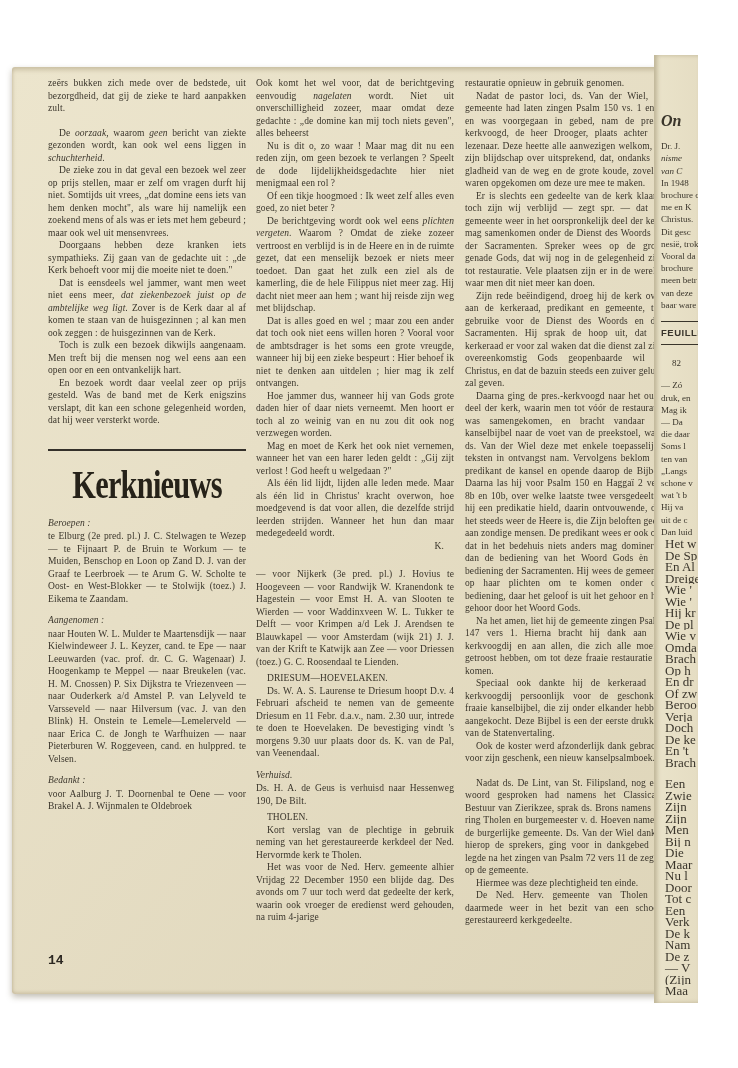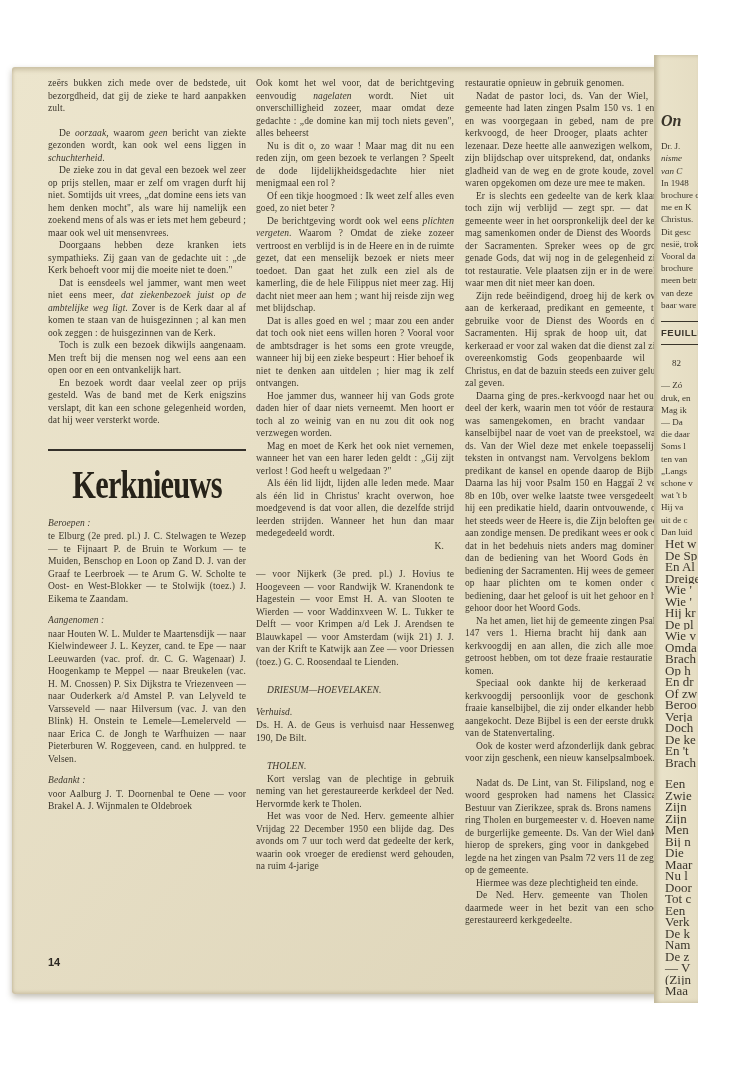--- a/index.html
+++ b/index.html
@@ -16,33 +16,33 @@
   .col{
     position:absolute;top:10px;width:198px;height:906px;overflow:hidden;
     font-size:9.5px;line-height:12.5px;text-align:justify;
     letter-spacing:.1px;
   }
   .col1{left:36px;} .col2{left:244px;} .col3{left:453px;}
   .para{margin:0;text-indent:1.15em;}
   .first{text-indent:0;}
   .spaced{margin-top:12px;}
   .label{font-style:italic;text-indent:0;text-align:left;margin-top:9px;margin-bottom:1px;}
-  .caps{margin-top:16px;font-style:italic;}
+  .caps{margin-top:4px;}
   .sig{text-align:right;text-indent:0;padding-right:10px;}
   .rule{height:2px;background:#34302a;margin-top:22px;}
   .masthead{
     margin:12px 0 4px;text-align:center;font-weight:700;font-size:40px;
     color:#262219;transform:scaleX(.76);transform-origin:50% 50%;
     letter-spacing:-1px;line-height:44px;
   }
   .news{margin-top:10px;}
   .col2news{margin-top:16px;}
   .page-num{
-    position:absolute;left:36px;bottom:26px;font-family:Liberation Sans, sans-serif;
-    font-weight:700;font-size:11px;color:#2c2822;
+    position:absolute;left:36px;bottom:26px;font-family:Liberation Mono, monospace;
+    font-weight:700;font-size:13px;color:#2c2822;
   }
   .fold{
     position:absolute;left:662px;top:58px;width:12px;height:941px;
     background:linear-gradient(90deg,#cfc29a 0%,#8d7d55 45%,#a9996e 75%,#c4b58b 100%);
   }
   .next{
     position:absolute;left:654px;top:55px;width:44px;height:948px;
     background:linear-gradient(90deg,#eae3ca,#e5ddc3);
     overflow:hidden;padding:60px 0 0 7px;box-sizing:border-box;
     font-size:9px;line-height:12.2px;color:#3a352b;
@@ -99,20 +99,21 @@
         <p class="para ind">Dat is alles goed en wel ; maar zou een ander dat toch ook niet eens willen horen ? Vooral voor de ambtsdrager is het soms een grote vreugde, wanneer hij bij een zieke bespeurt : Hier behoef ik niet te denken aan uitdelen ; hier mag ik zelf ontvangen.</p>
         <p class="para ind">Hoe jammer dus, wanneer hij van Gods grote daden hier of daar niets verneemt. Men hoort er toch al zo weinig van en nu zou dit ook nog verzwegen worden.</p>
         <p class="para ind">Mag en moet de Kerk het ook niet vernemen, wanneer het van een harer leden geldt : „Gij zijt verlost ! God heeft u welgedaan ?"</p>
         <p class="para ind">Als één lid lijdt, lijden alle leden mede. Maar als één lid in Christus' kracht overwon, hoe moedgevend is dat voor allen, die dezelfde strijd leerden strijden. Wanneer het hun dan maar medegedeeld wordt.</p>
         <p class="para sig">K.</p>
       </div>
     <div class="news col2news">
 
     <p class="para first">— voor Nijkerk (3e pred. pl.) J. Hovius te Hoogeveen — voor Randwijk W. Kranendonk te Hagestein — voor Emst H. A. van Slooten te Wierden — voor Waddinxveen W. L. Tukker te Delft — voor Krimpen a/d Lek J. Arendsen te Blauwkapel — voor Amsterdam (wijk 21) J. J. van der Krift te Katwijk aan Zee — voor Driessen (toez.) G. C. Roosendaal te Lienden.</p>
         <p class="para caps">DRIESUM—HOEVELAKEN.</p>
+        <p class="para ind">Ds. W. A. S. Laurense te Driesum hoopt D.v. 4 Februari afscheid te nemen van de gemeente Driesum en 11 Febr. d.a.v., nam. 2.30 uur, intrede te doen te Hoevelaken. De bevestiging vindt 's morgens 9.30 uur plaats door ds. K. van de Pal, van Veenendaal.</p>
         <p class="para label">Verhuisd.</p>
         <p class="para first">Ds. H. A. de Geus is verhuisd naar Hessenweg 190, De Bilt.</p>
         <p class="para caps">THOLEN.</p>
         <p class="para ind">Kort verslag van de plechtige in gebruik neming van het gerestaureerde kerkdeel der Ned. Hervormde kerk te Tholen.</p>
         <p class="para ind">Het was voor de Ned. Herv. gemeente alhier Vrijdag 22 December 1950 een blijde dag. Des avonds om 7 uur toch werd dat gedeelte der kerk, waarin ook vroeger de eredienst werd gehouden, na ruim 4-jarige</p>
       </div>
   </div>
 
   <div class="col col3">
     <div>

